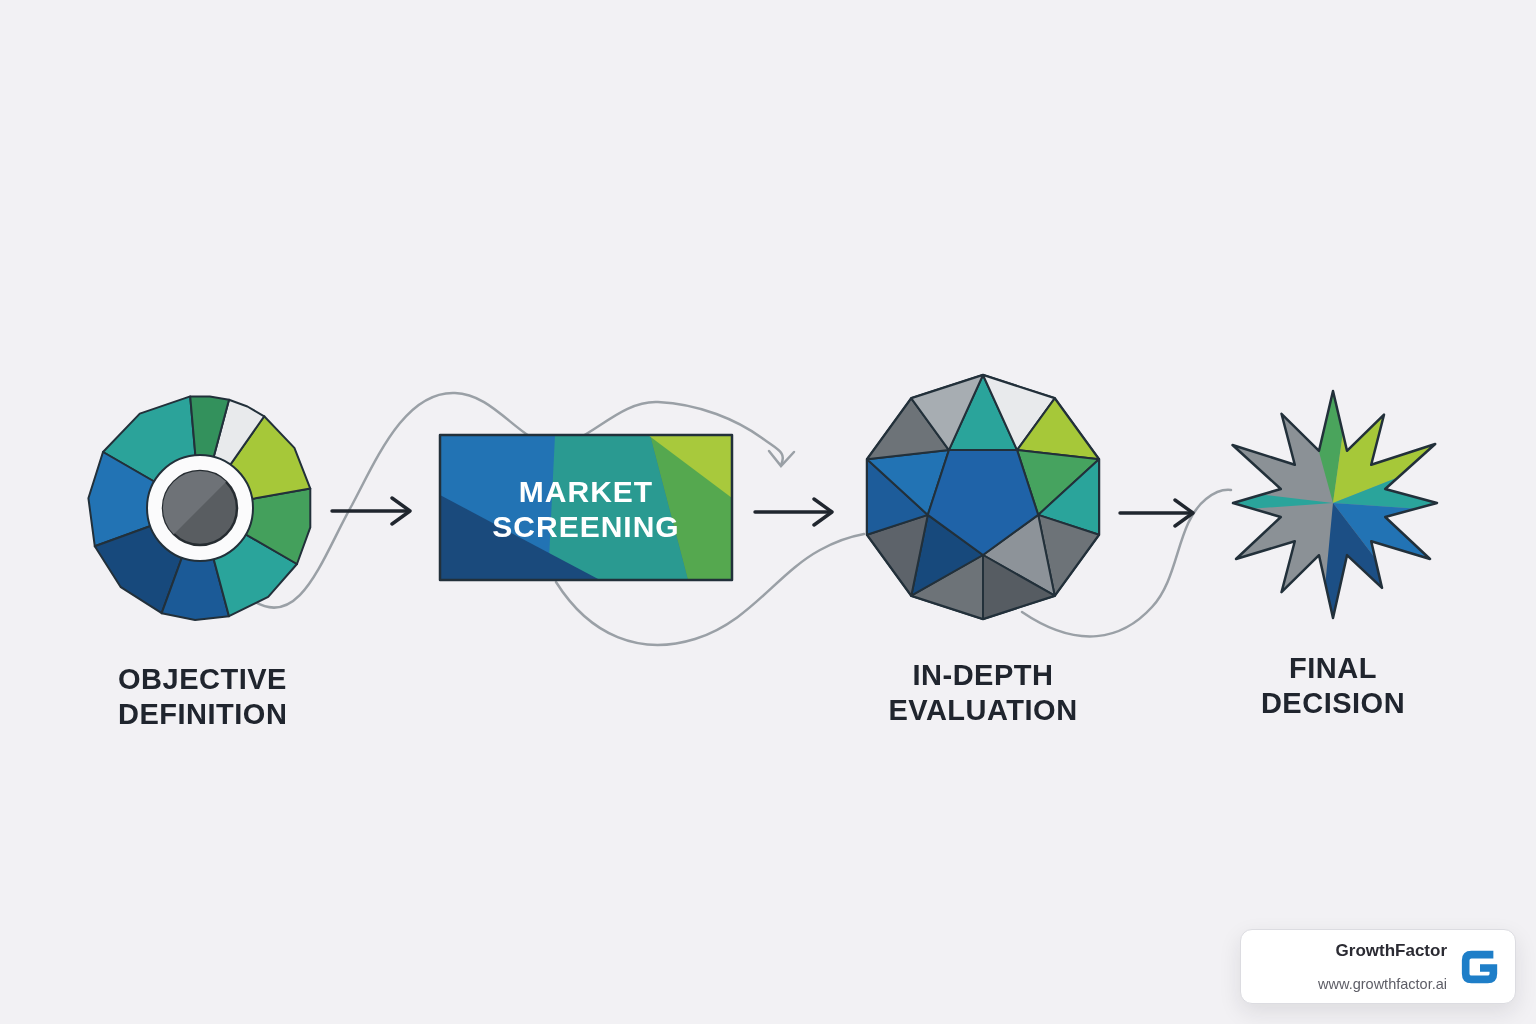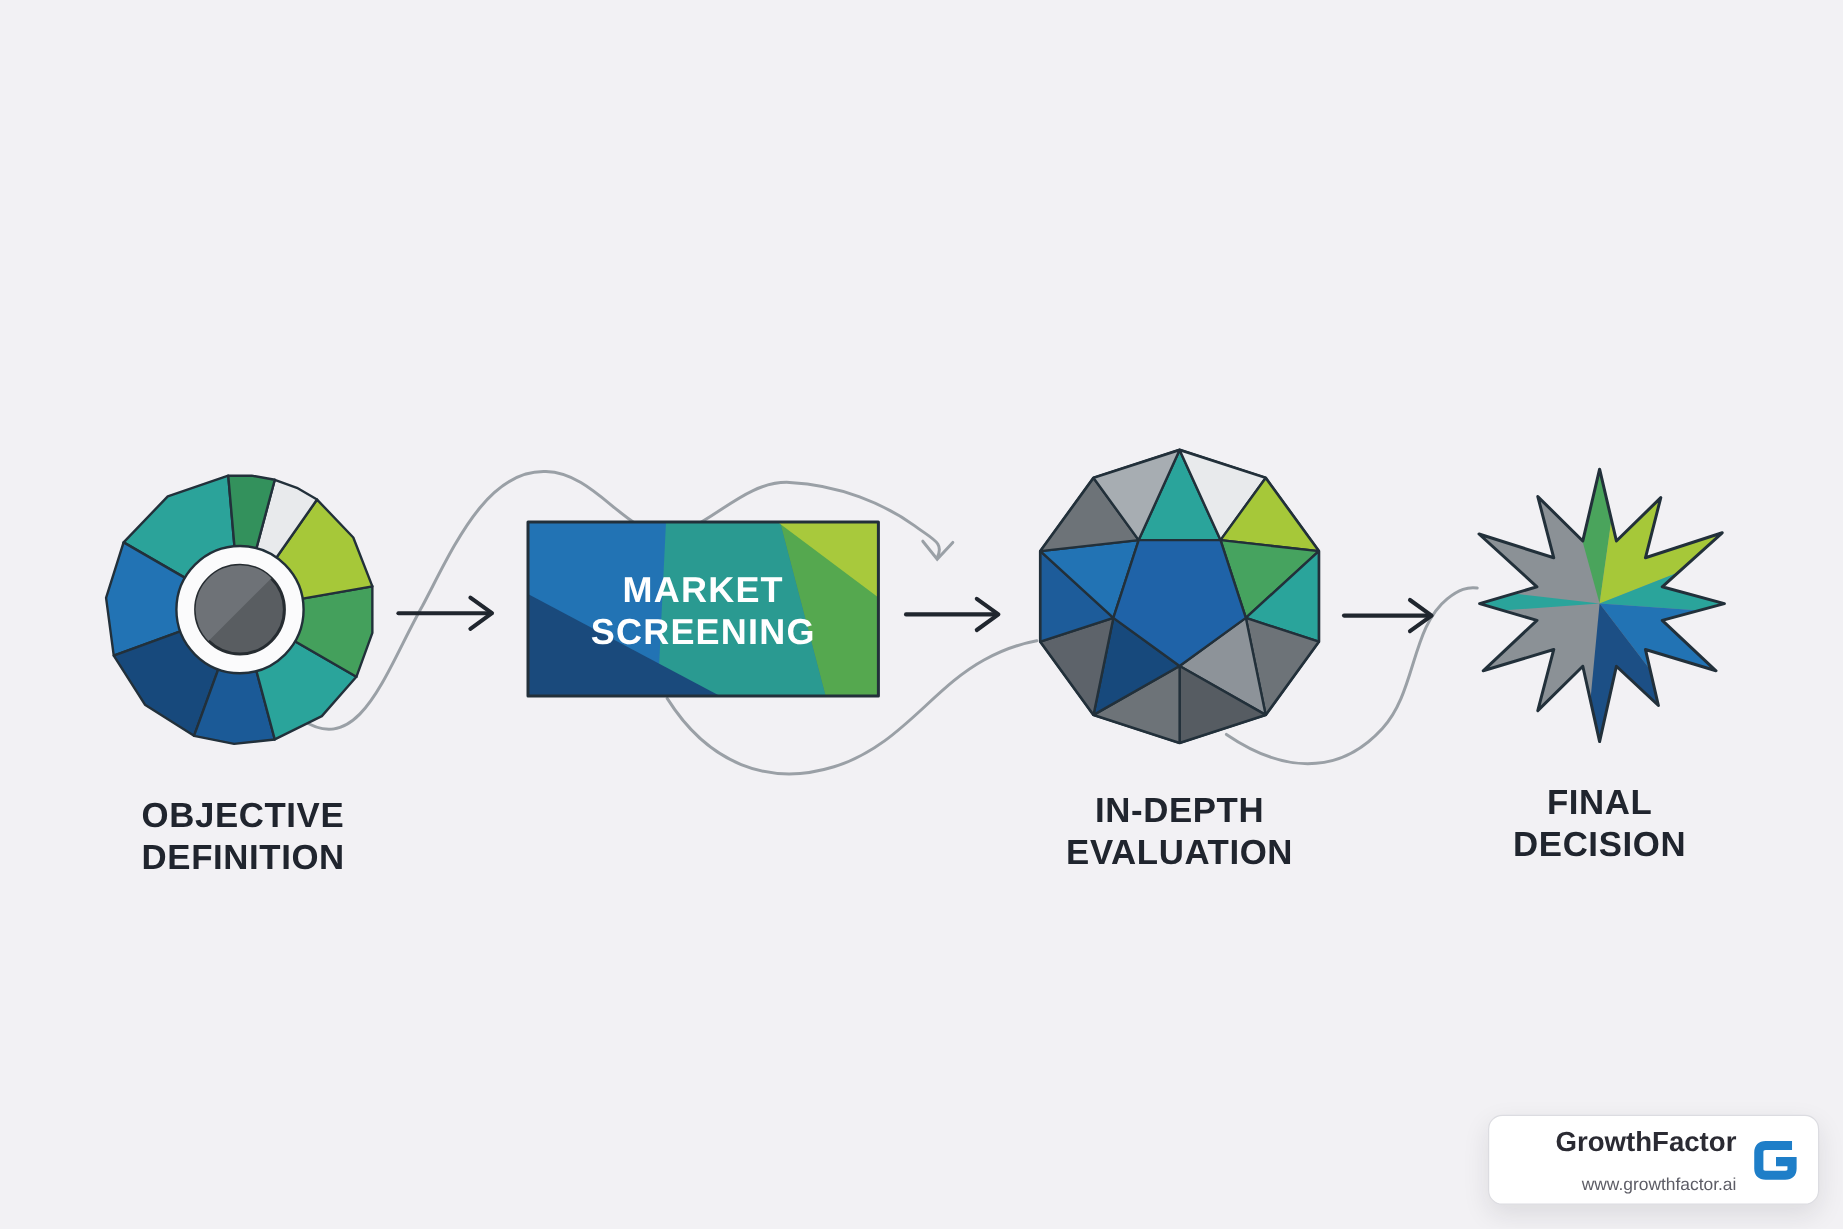--- a/index.html
+++ b/index.html
@@ -41,21 +41,21 @@
     box-shadow: 0 8px 22px rgba(30,30,40,0.10);
     display: flex;
     align-items: center;
     justify-content: flex-end;
     gap: 12px;
     padding: 0 14px;
     box-sizing: border-box;
   }
   .badge-text { text-align: right; }
   .badge-brand {
-    font-size: 23px; font-weight: 700; color: #2b2b33; line-height: 1.35;
+    font-size: 17px; font-weight: 700; color: #2b2b33; line-height: 1.35;
   }
   .badge-url {
     font-size: 14.5px; font-weight: 400; color: #5d5d66; line-height: 1.3; margin-top: 12px;
   }
   .badge-logo { width: 42px; height: 42px; flex: 0 0 auto; }
 </style>
 </head>
 <body>
 
 <div class="stage">

